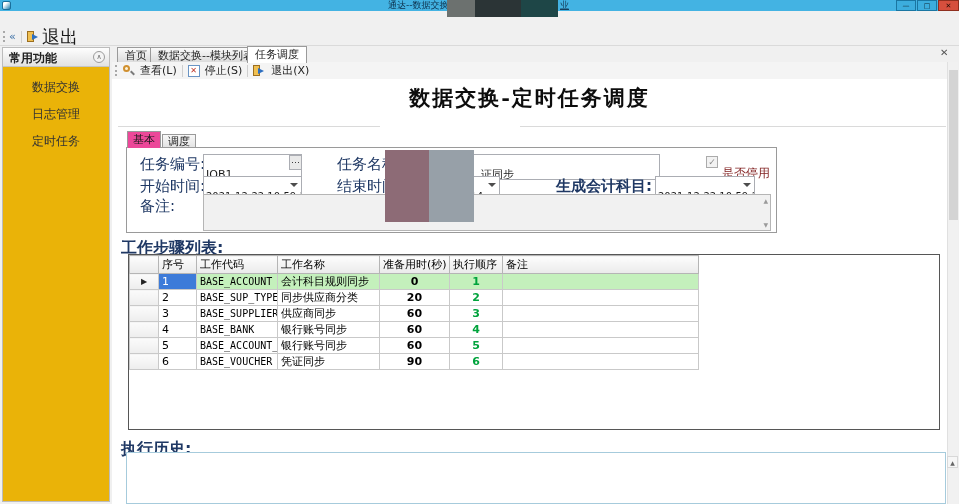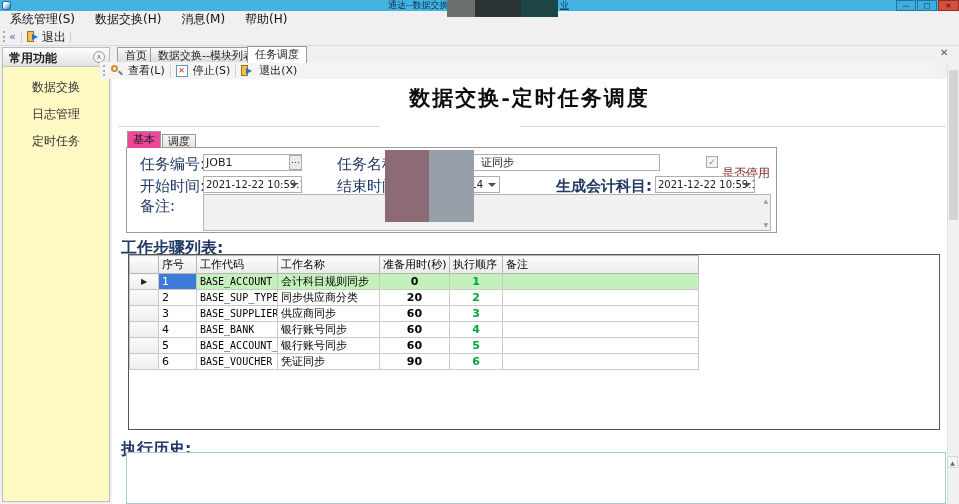--- a/index.html
+++ b/index.html
@@ -32,47 +32,47 @@
   
   .menubar { left:0; top:11px; width:959px; height:17px; background:#f0f0f0; display:flex; }
   .menu-item { padding:0 10px; line-height:17px; font-size:12px; color:#111; }
 
   
   .toolbar-top { left:0; top:28px; width:959px; height:18px; background:#f0f0f0;
     border-bottom:1px solid #dadada; }
   .grip { top:31px; width:0; height:11px; border-left:2px dotted #a8a8a8; }
   .tb-sep { top:31px; width:0; height:12px; border-left:1px solid #cfcfcf; }
   .collapse-btn { left:9px; top:29px; font-size:11px; color:#3a6ea5; line-height:16px; }
-  .lbl-12 { font-size:12px; line-height:18px; }
+  .lbl-12 { font-size:18px; line-height:18px; }
 
   .icon-exit { width:13px; height:12px; }
   .door { position:absolute; left:0; top:0; width:7px; height:11px;
     background:#f0c052; border:1px solid #9c6f1f; }
   .door-arrow { position:absolute; left:5px; top:3px; width:0; height:0;
     border-top:3px solid transparent; border-bottom:3px solid transparent;
     border-left:6px solid #2d6fc0; }
 
   
-  .sidebar { left:2px; top:47px; width:108px; height:455px; background:#fef9c3;
+  .sidebar { left:2px; top:47px; width:108px; height:455px; background:#eab308;
     border:1px solid #bcbcbc;padding-left:37px; }
   .sb-header { position:absolute; left:0; top:0; width:106px; height:19px;
     background:linear-gradient(#fefefe,#e2e2e2); border-bottom:1px solid #c6c6c6; }
   .sb-title { position:absolute; left:6px; top:2px; font-weight:bold; font-size:12px; color:#222; }
   .sb-collapse { position:absolute; right:4px; top:3px; width:12px; height:12px; border:1px solid #9b9b9b;
     border-radius:50%; text-align:center; line-height:10px; font-size:7px; color:#666; background:#f4f4f4; }
   .sb-item { position:absolute; left:0; width:106px; text-align:center; font-size:12px; color:#333; }
 
   
   .tab { top:47px; height:15px; line-height:15px; padding:0 7px; font-size:11px; color:#222;
     background:linear-gradient(#fafafa,#dcdcdc); border:1px solid #9a9a9a; border-bottom:none; }
   .tab-active { top:46px; height:17px; line-height:16px; background:#ffffff; z-index:3; }
   .tab-close { left:940px; top:47px; font-size:10px; color:#555; line-height:12px; }
 
   
-  .doc-toolbar { left:100px; top:62px; width:835px; height:17px; background:#f4f4f4;
+  .doc-toolbar { left:112px; top:62px; width:835px; height:17px; background:#f4f4f4;
     display:flex; align-items:center; gap:5px; padding-left:3px; }
   .dt-grip { width:0; height:11px; border-left:2px dotted #a8a8a8; }
   .dt-sep { width:0; height:12px; border-left:1px solid #cfcfcf; }
   .dt-label { font-size:11px; color:#222; white-space:nowrap; }
 
   .icon-search { position:relative; width:13px; height:13px; }
   .icon-search .lens { position:absolute; left:1px; top:1px; width:7px; height:7px;
     border:2px solid #d09030; border-radius:50%; background:#fdf3da; }
   .icon-search .handle { position:absolute; left:8px; top:8px; width:5px; height:2px;
     background:#7a7a7a; transform:rotate(45deg); }
@@ -92,21 +92,21 @@
   .formtab { z-index:4; font-size:11px; text-align:center; }
   .formtab-basic { left:127px; top:131px; width:34px; height:17px; line-height:16px;
     background:#ec4899; border:1px solid #9a9a9a; border-bottom:none; }
   .formtab-sched { left:162px; top:134px; width:34px; height:14px; line-height:13px;
     background:linear-gradient(#f8f8f8,#e2e2e2); border:1px solid #9a9a9a; border-bottom:none; z-index:2; }
   .groupbox { left:126px; top:147px; width:651px; height:86px; background:#fff;
     border:1px solid #9a9a9a; z-index:3; }
 
   .f-label { z-index:5; font-size:15px; color:#1f3864; white-space:nowrap; }
   .f-input { z-index:5; background:#fff; border:1px solid #abadb3; font-size:11px;
-    line-height:15px; padding:0 2px; white-space:nowrap; overflow:hidden; }
+    line-height:15px; padding:12px 2px; white-space:nowrap; overflow:hidden; }
   .browse-btn { left:289px; top:155px; width:13px; height:15px; background:#e9e9e9;
     border:1px solid #abadb3; text-align:center; line-height:9px; font-size:9px; color:#333; z-index:6; }
   .combo-arrow { position:absolute; right:3px; top:6px; width:0; height:0;
     border-left:4px solid transparent; border-right:4px solid transparent; border-top:4px solid #4d4d4d; }
   .checkbox { left:706px; top:156px; width:12px; height:12px; background:#f2f2f2;
     border:1px solid #ababab; text-align:center; line-height:10px; font-size:9px; color:#8b8b8b; z-index:5; }
   .chk-label { left:722px; top:165px; font-size:12px; color:#7f1d1d; z-index:5; }
   .remark-area { left:203px; top:194px; width:568px; height:37px; background:#f1f1f1;
     border:1px solid #b5b5b5; z-index:5; }
   .mini-arrow { position:absolute; right:2px; font-size:6px; color:#9a9a9a; }
@@ -157,26 +157,20 @@
   <div class="abs app-icon"></div>
   <div class="abs title-text">通达--数据交换平台</div>
   <div class="abs win-btn btn-min">—</div>
   <div class="abs win-btn btn-max">□</div>
   <div class="abs win-btn btn-close">✕</div>
   <div class="abs redact-a"></div>
   <div class="abs redact-b"></div>
   <div class="abs redact-c"></div>
   <div class="abs title-suffix">业</div>
 
-  <div class="abs menubar">
-    <div class="menu-item">系统管理(S)</div>
-    <div class="menu-item">数据交换(H)</div>
-    <div class="menu-item">消息(M)</div>
-    <div class="menu-item">帮助(H)</div>
-  </div>
 
   <div class="abs toolbar-top"></div>
   <div class="abs grip" style="left:3px;"></div>
   <div class="abs collapse-btn">«</div>
   <div class="abs tb-sep" style="left:21px;"></div>
   <div class="abs icon-exit" style="left:27px; top:31px;">
     <div class="door"></div>
     <div class="door-arrow"></div>
   </div>
   <div class="abs lbl-12" style="left:42px; top:28px;">退出</div>

